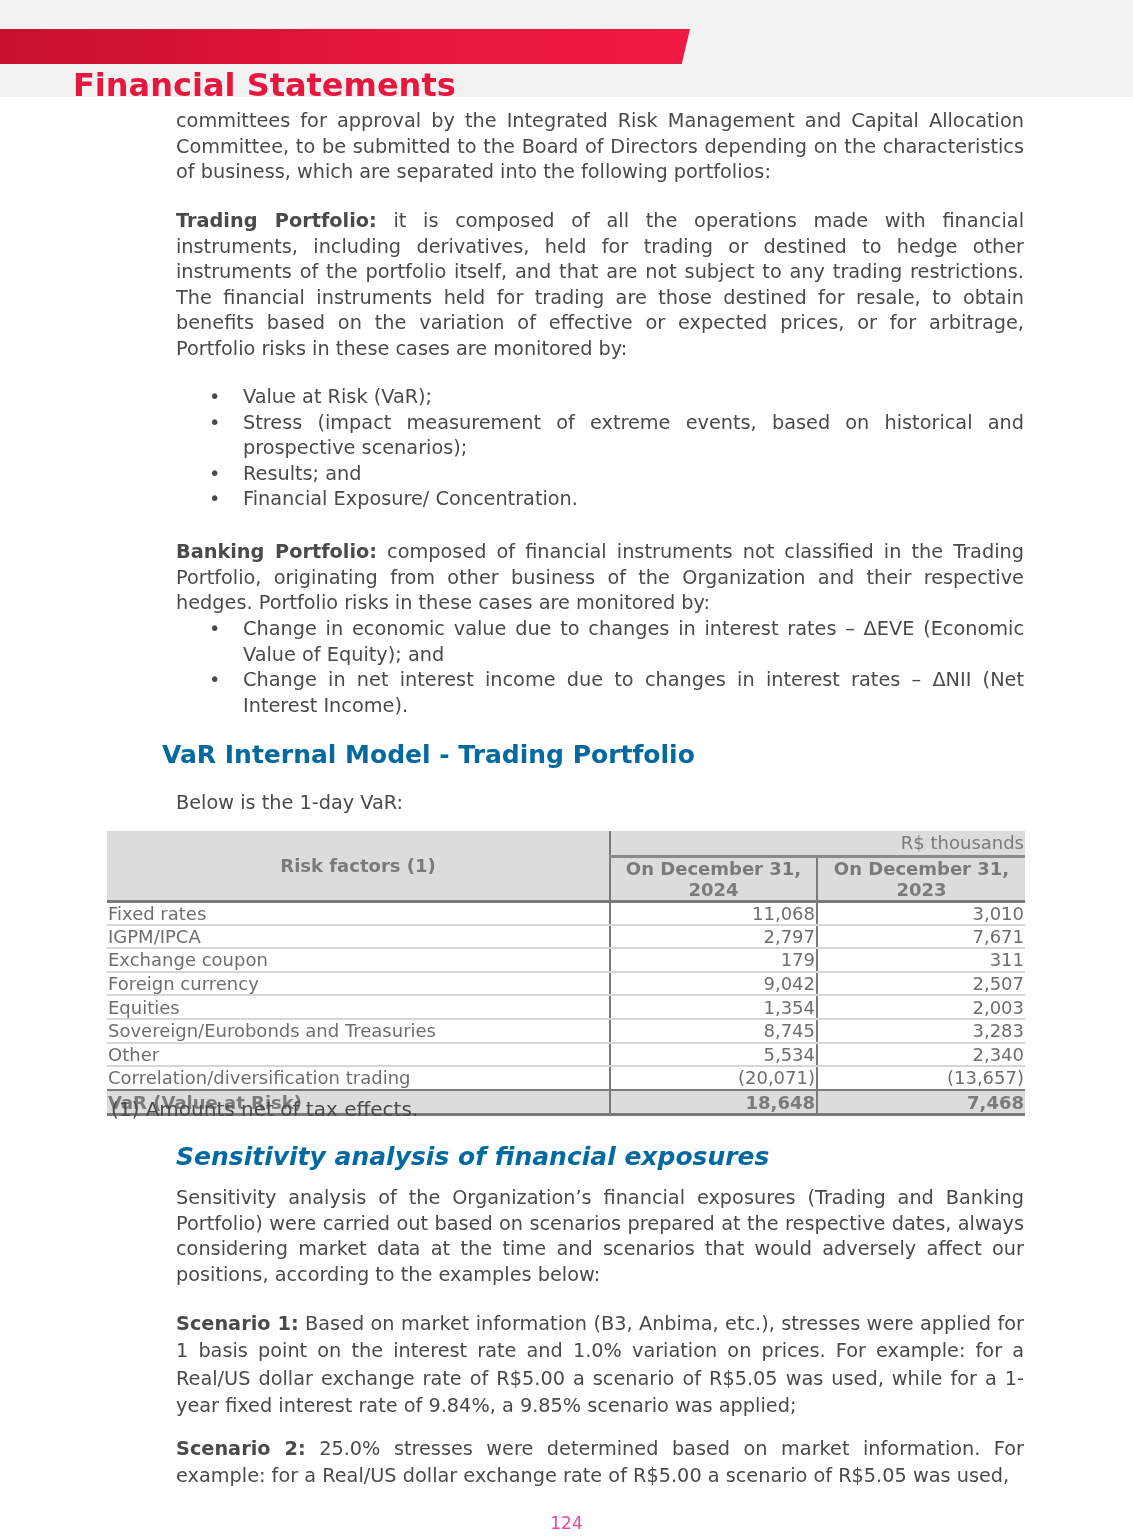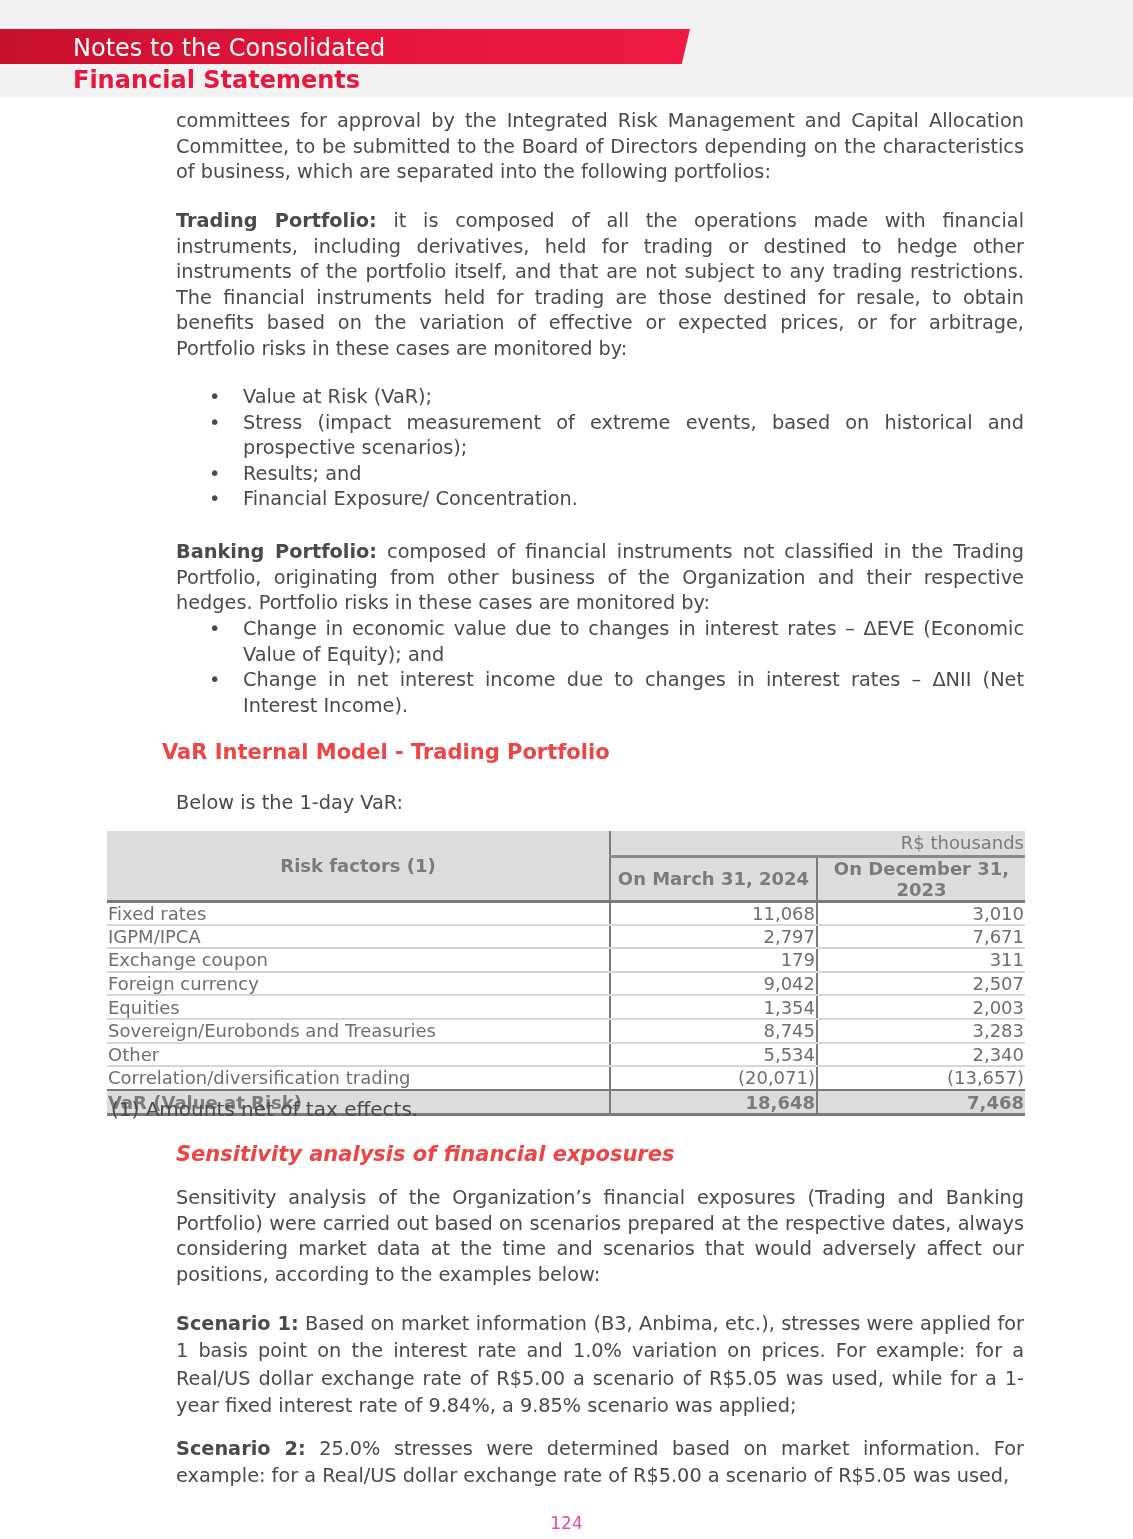--- a/index.html
+++ b/index.html
@@ -6,31 +6,31 @@
   html, body { width: 1133px; height: 1539px; background: #ffffff; overflow: hidden; }
   body { font-family: "DejaVu Sans", sans-serif; color: #4a4a4a; position: relative; }
 
   .header-band { position: absolute; left: 0; top: 0; width: 1133px; height: 97px; background: #f2f2f2; }
   .header-red {
     position: absolute; left: 0; top: 29px; width: 690px; height: 35px;
     background: linear-gradient(90deg, #c8102e 0%, #e8163e 60%, #f01a44 100%);
     clip-path: polygon(0 0, 100% 0, 98.8% 100%, 0 100%);
   }
   .header-line1 { position: absolute; left: 73px; top: 34px; color: #ffffff; font-size: 24px; font-weight: normal; letter-spacing: 0px; }
-  .header-line2 { position: absolute; left: 73px; top: 66px; color: #e8173f; font-size: 24px; font-weight: bold; }
+  .header-line2 { position: absolute; left: 73px; top: 66px; color: #e8173f; font-size: 32px; font-weight: bold; }
 
   .content { position: absolute; left: 176px; width: 848px; font-size: 19.3px; line-height: 25.5px; color: #4a4a4a; }
   .just { text-align: justify; }
   .b { font-weight: bold; color: #4a4a4a; }
 
   .bullets { position: absolute; left: 176px; width: 848px; font-size: 19.3px; line-height: 25.5px; }
   .bullet { position: relative; padding-left: 67px; text-align: justify; }
   .bullet .dot { position: absolute; left: 33px; top: 0; }
 
-  .heading { position: absolute; font-size: 21px; font-weight: bold; color: #ef4444; }
+  .heading { position: absolute; font-size: 25px; font-weight: bold; color: #0369a1; }
 
   
   .var-table { position: absolute; left: 107px; top: 831px; width: 918px; border-collapse: collapse; font-size: 18px; color: #6e6e6e; }
   .var-table td, .var-table th { padding: 0 1px; height: 23.6px; }
   .var-table .hdr { background: #dcdcdc; color: #7a7a7a; font-weight: bold; }
   .var-table .hdr-units { text-align: right; font-weight: normal; height: 25px; border-bottom: 3px solid #8a8a8a; }
   .var-table .hdr-col { text-align: center; height: 23px; border-bottom: 3px solid #7a7a7a; }
   .var-table .hdr-risk { text-align: center; border-bottom: 3px solid #7a7a7a; border-right: 2px solid #7a7a7a; }
   .var-table .row td { border-bottom: 2px solid #d6d6d6; margin-left: 26px; }
   .var-table .num { text-align: right; padding-left: 44px; }
@@ -41,21 +41,20 @@
   .var-table .total td { background: #dcdcdc; font-weight: bold; color: #7a7a7a; border-bottom: 3px solid #7a7a7a; height: 25px; }
   .footnote { position: absolute; left: 111px; top: 1097px; font-size: 20px; color: #4a4a4a; }
 
   .page-number { position: absolute; left: 0; width: 1133px; top: 1513px; text-align: center; font-size: 17px; color: #ec4899; }
 </style>
 </head>
 <body>
 
 <div class="header-band">
   <div class="header-red"></div>
-  <div class="header-line1">Notes to the Consolidated</div>
   <div class="header-line2">Financial Statements</div>
 </div>
 
 <p class="content just" style="top:108px;">committees for approval by the Integrated Risk Management and Capital Allocation Committee, to be submitted to the Board of Directors depending on the characteristics of business, which are separated into the following portfolios:</p>
 
 <p class="content just" style="top:208px;"><span class="b">Trading Portfolio:</span><span> it is composed of all the operations made with financial instruments, including derivatives, held for trading or destined to hedge other instruments of the portfolio itself, and that are not subject to any trading restrictions. The financial instruments held for trading are those destined for resale, to obtain benefits based on the variation of effective or expected prices, or for arbitrage, Portfolio risks in these cases are monitored by:</span></p>
 
 <div class="bullets" style="top:384px;">
   <div class="bullet"><span class="dot">•</span><span>Value at Risk (VaR);</span></div>
   <div class="bullet"><span class="dot">•</span><span>Stress (impact measurement of extreme events, based on historical and prospective scenarios);</span></div>
@@ -73,21 +72,21 @@
 <div class="heading" style="left:162px; top:740px;">VaR Internal Model - Trading Portfolio</div>
 <p class="content" style="top:790px;">Below is the 1-day VaR:</p>
 
 <table class="var-table">
   <tbody>
       <tr>
     <th class="hdr hdr-risk c1" rowspan="2">Risk factors (1)</th>
     <th class="hdr hdr-units" colspan="2">R$ thousands</th>
   </tr>
   <tr>
-    <th class="hdr hdr-col c2">On March 31, 2024</th>
+    <th class="hdr hdr-col c2">On December 31, 2024</th>
     <th class="hdr hdr-col c3">On December 31, 2023</th>
   </tr>
   <tr class="row">
     <td class="c1">Fixed rates</td>
     <td class="c2 num">11,068</td>
     <td class="c3 num">3,010</td>
   </tr>
   <tr class="row">
     <td class="c1">IGPM/IPCA</td>
     <td class="c2 num">2,797</td>

